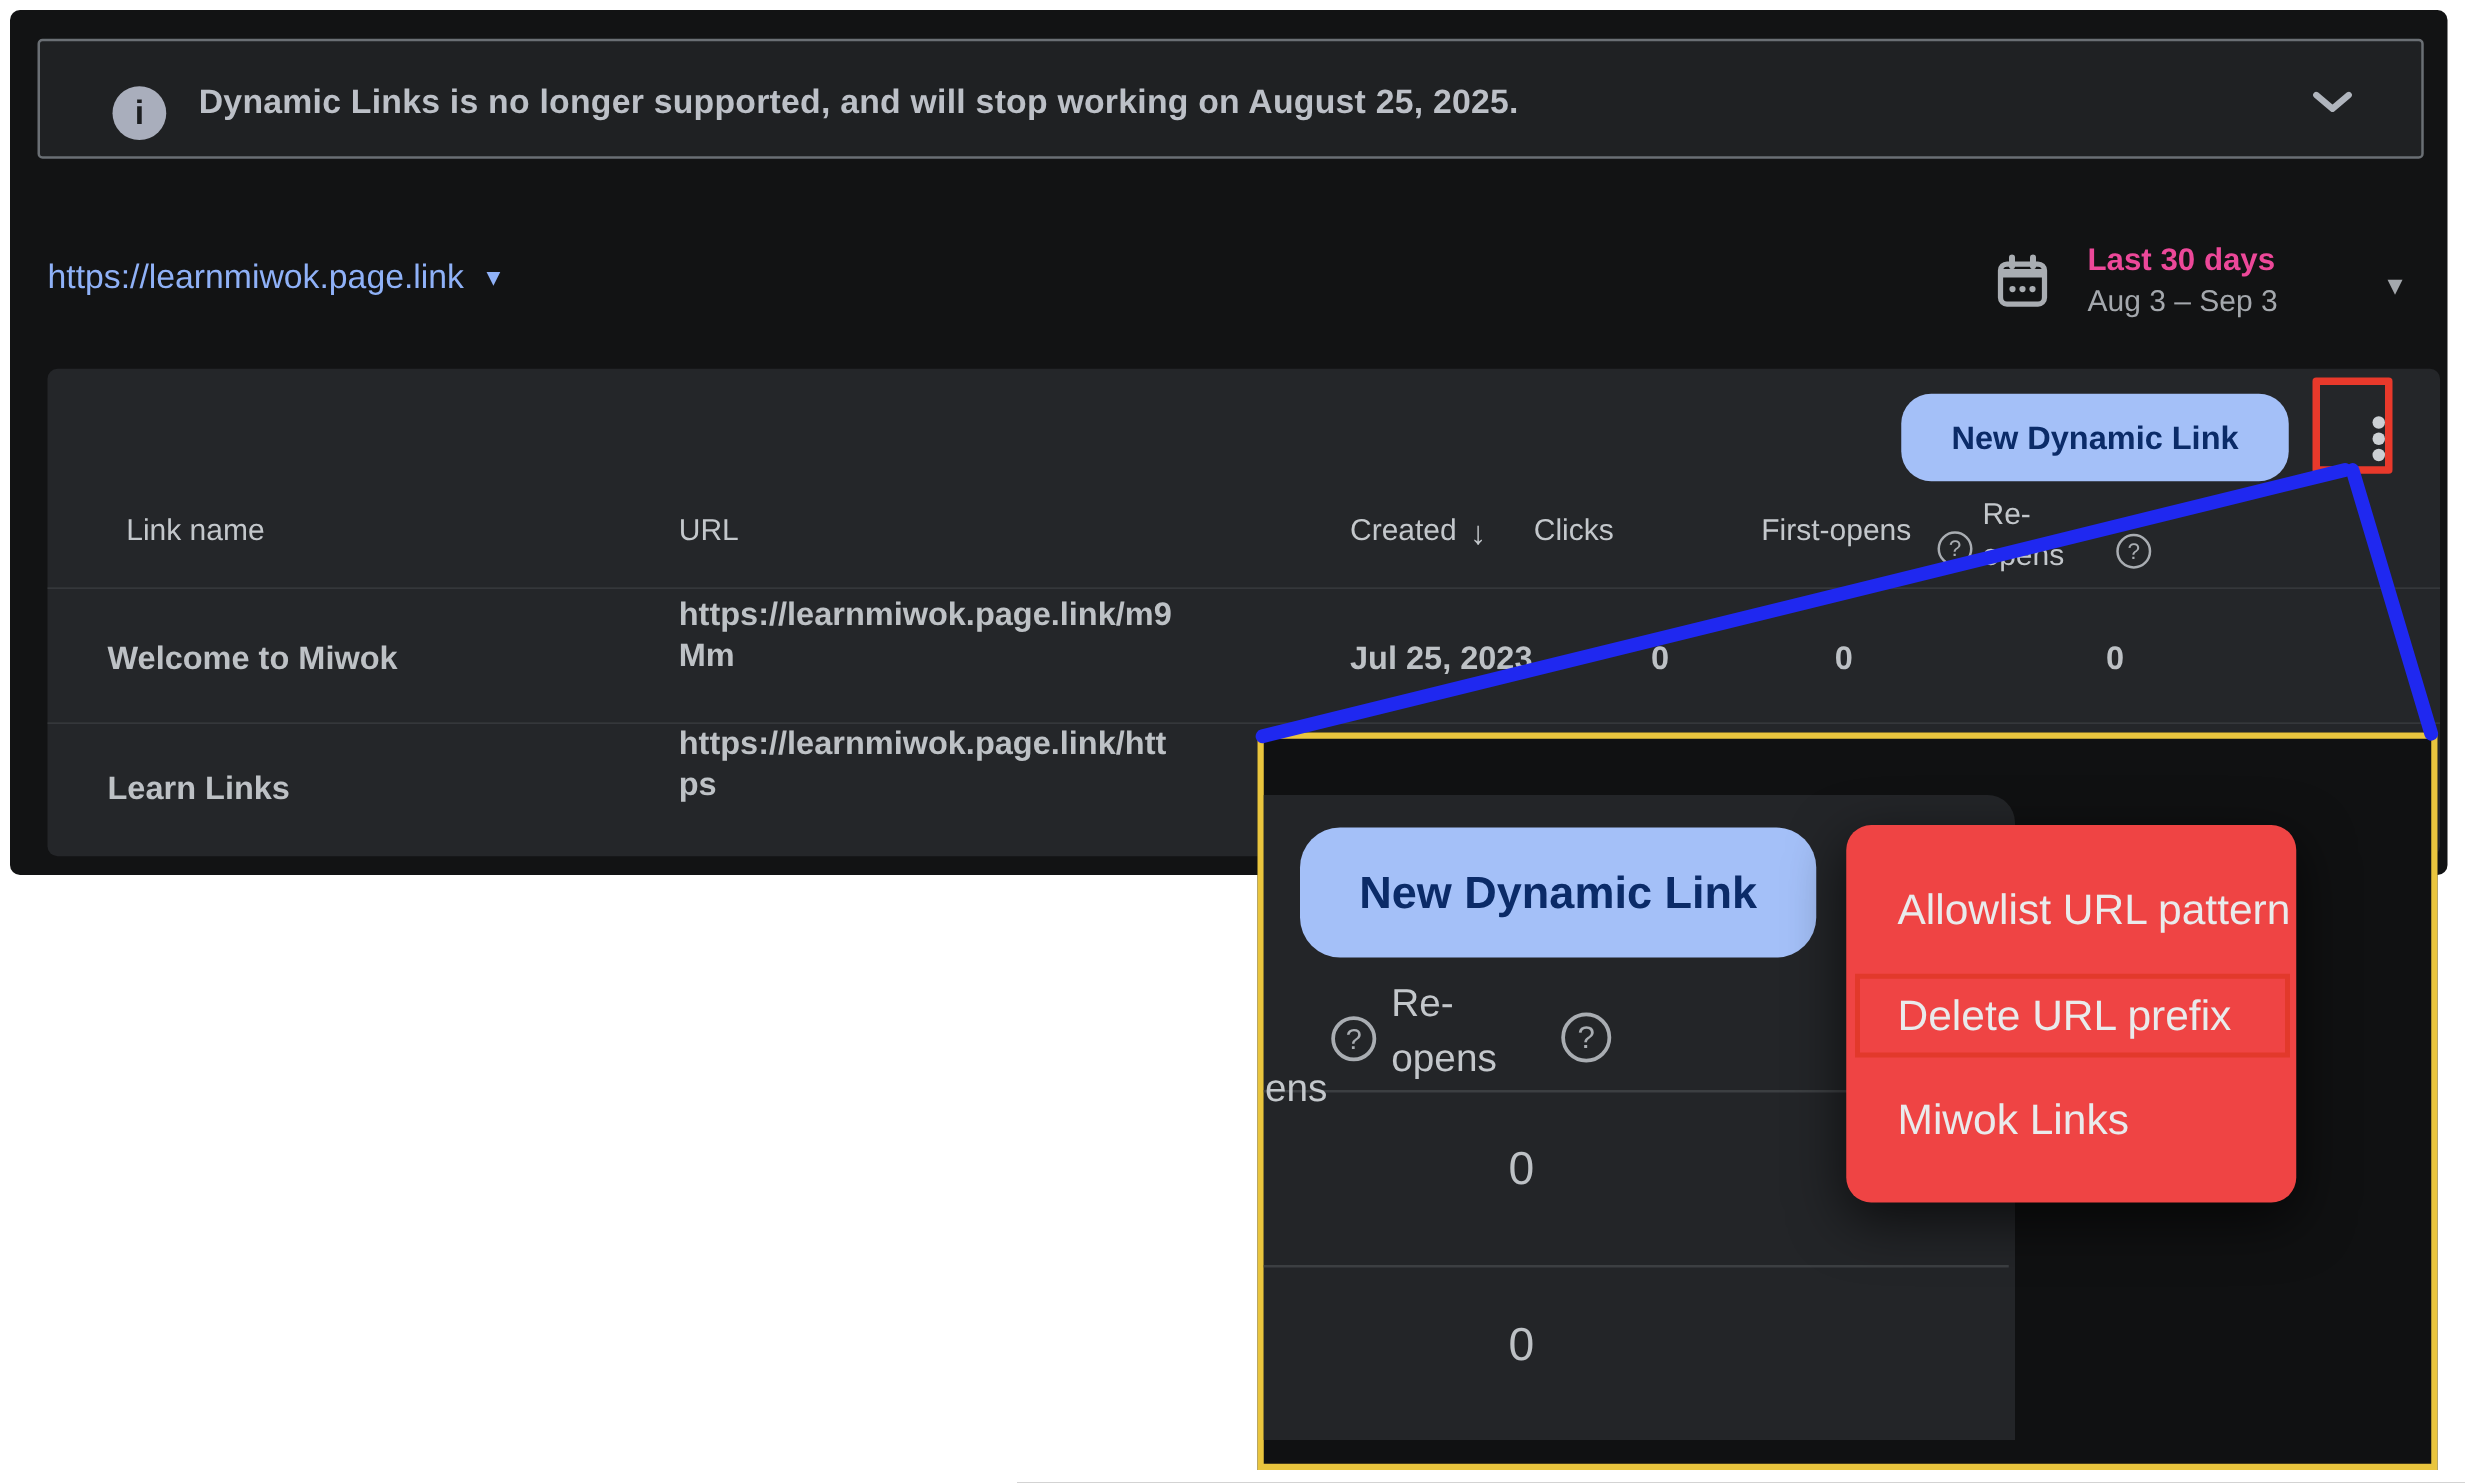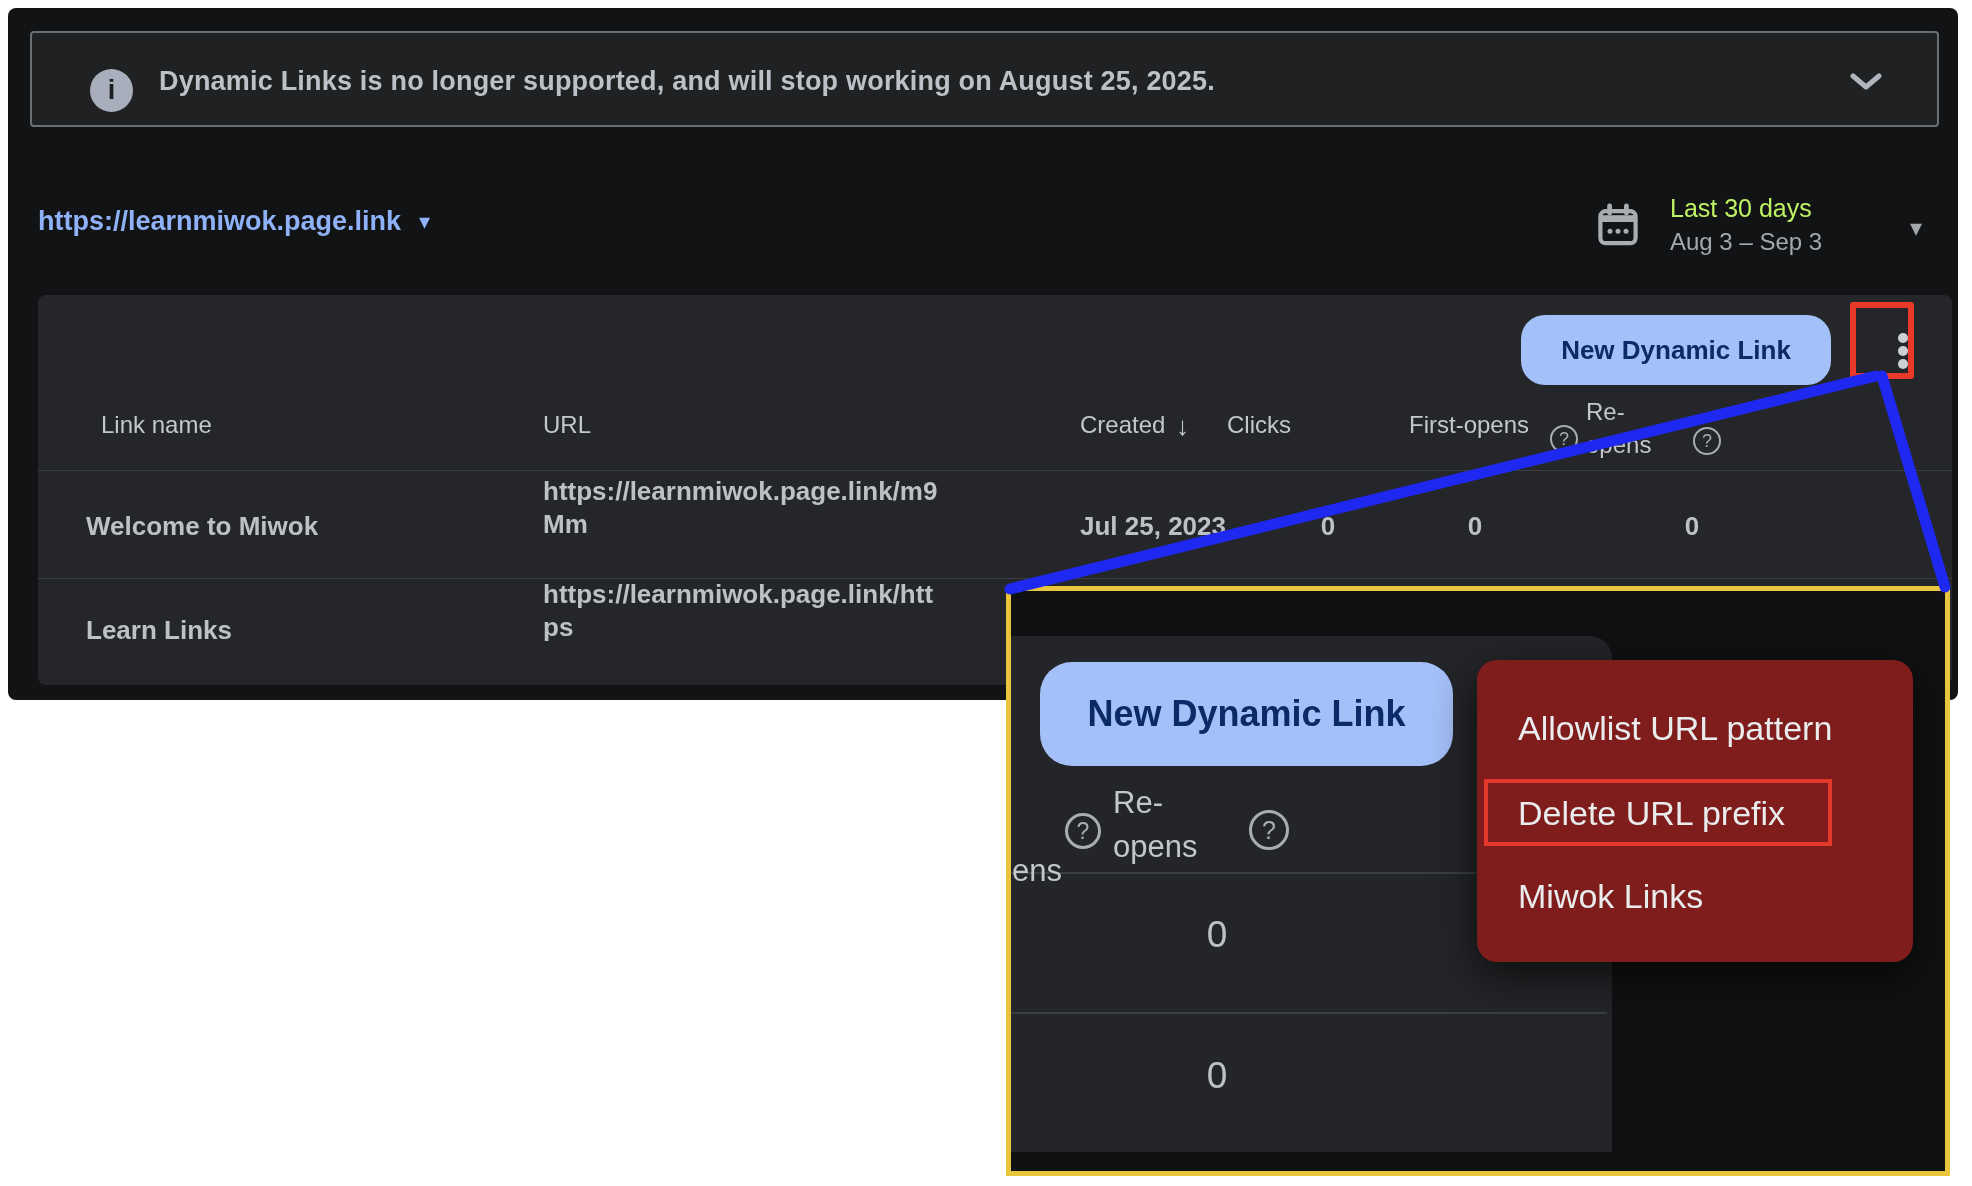--- a/index.html
+++ b/index.html
@@ -16,27 +16,27 @@
     display:flex;align-items:center;}
   #banner .info-circle{position:absolute;left:58px;top:36px;width:43px;height:43px;
     border-radius:50%;background:#a9aebc;color:#1b1d1f;font-weight:bold;font-size:27px;
     display:flex;align-items:center;justify-content:center;}
   #banner .msg{position:absolute;left:127px;top:0;height:96px;display:flex;align-items:center;
     color:#bcc0c7;font-size:27px;font-weight:600;letter-spacing:.2px;}
   #banner .chev{position:absolute;left:1818px;top:40px;}
 
   
   #urlsel{position:absolute;left:30px;top:198px;display:flex;align-items:center;gap:18px;cursor:pointer;}
-  #urlsel .link{color:#8fb1f7;font-size:27px;font-weight:700;}
+  #urlsel .link{color:#8fb1f7;font-size:27px;font-weight:400;}
   #urlsel .caret{color:#8fb1f7;font-size:22px;line-height:22px;}
 
   
   #datesel{position:absolute;left:1576px;top:186px;width:360px;height:64px;cursor:pointer;}
   #datesel .cal{position:absolute;left:10px;top:8px;}
-  #datesel .l1{position:absolute;left:86px;top:0px;color:#bef264;font-size:25px;font-weight:400;}
+  #datesel .l1{position:absolute;left:86px;top:0px;color:#ec4899;font-size:25px;font-weight:700;}
   #datesel .l2{position:absolute;left:86px;top:34px;color:#a4a8ad;font-size:24px;font-weight:400;}
   #datesel .caret{position:absolute;left:326px;top:20px;color:#a4a8ad;font-size:24px;}
 
   
   #panel{position:absolute;left:30px;top:287px;width:1914px;height:390px;
     background:#242629;border-radius:8px;}
   #new-link-btn{position:absolute;left:1483px;top:20px;width:310px;height:70px;
     background:#a4c0f8;border:none;border-radius:24px;color:#0b2b68;
     font-size:26px;font-weight:700;display:flex;align-items:center;justify-content:center;cursor:pointer;}
   #overflow-btn{position:absolute;left:1835px;top:28px;width:60px;height:56px;
@@ -58,22 +58,22 @@
   #callout{position:absolute;left:1006px;top:586px;width:944px;height:590px;
     background:#101112;border:5px solid #e9c53e;z-index:5;overflow:hidden;}
   #mag-panel{position:absolute;left:-5px;top:45px;width:606px;height:516px;
     background:#232528;border-top-right-radius:22px;}
   #mag-btn{position:absolute;left:29px;top:71px;width:413px;height:104px;
     background:#a4c0f8;border:none;border-radius:32px;color:#0b2b68;
     font-size:36px;font-weight:700;display:flex;align-items:center;justify-content:center;cursor:pointer;}
   .mag-hdr{position:absolute;color:#c3c7cb;font-size:31px;font-weight:500;}
   .mag-sep{position:absolute;left:-5px;width:606px;height:2px;background:#3c3f42;}
   .mag-num{position:absolute;color:#bdc1c5;font-size:37px;width:80px;text-align:center;}
-  #mag-menu{position:absolute;left:466px;top:69px;width:436px;height:302px;
-    background:#7f1d1d;border-radius:20px;box-shadow:0 14px 44px rgba(0,0,0,.65);}
+  #mag-menu{position:absolute;left:466px;top:69px;width:360px;height:302px;
+    background:#ef4444;border-radius:20px;box-shadow:0 14px 44px rgba(0,0,0,.65);}
   #mag-menu .mi{position:absolute;left:41px;height:40px;line-height:40px;
     color:#e9ebec;font-size:34px;white-space:nowrap;cursor:pointer;}
   #red-box-menu{position:absolute;left:7px;top:119px;width:348px;height:67px;
     border:4px solid #e2392b;}
 
   
   #lines{position:absolute;left:0;top:0;z-index:7;pointer-events:none;}
 </style>
 </head>
 <body>

